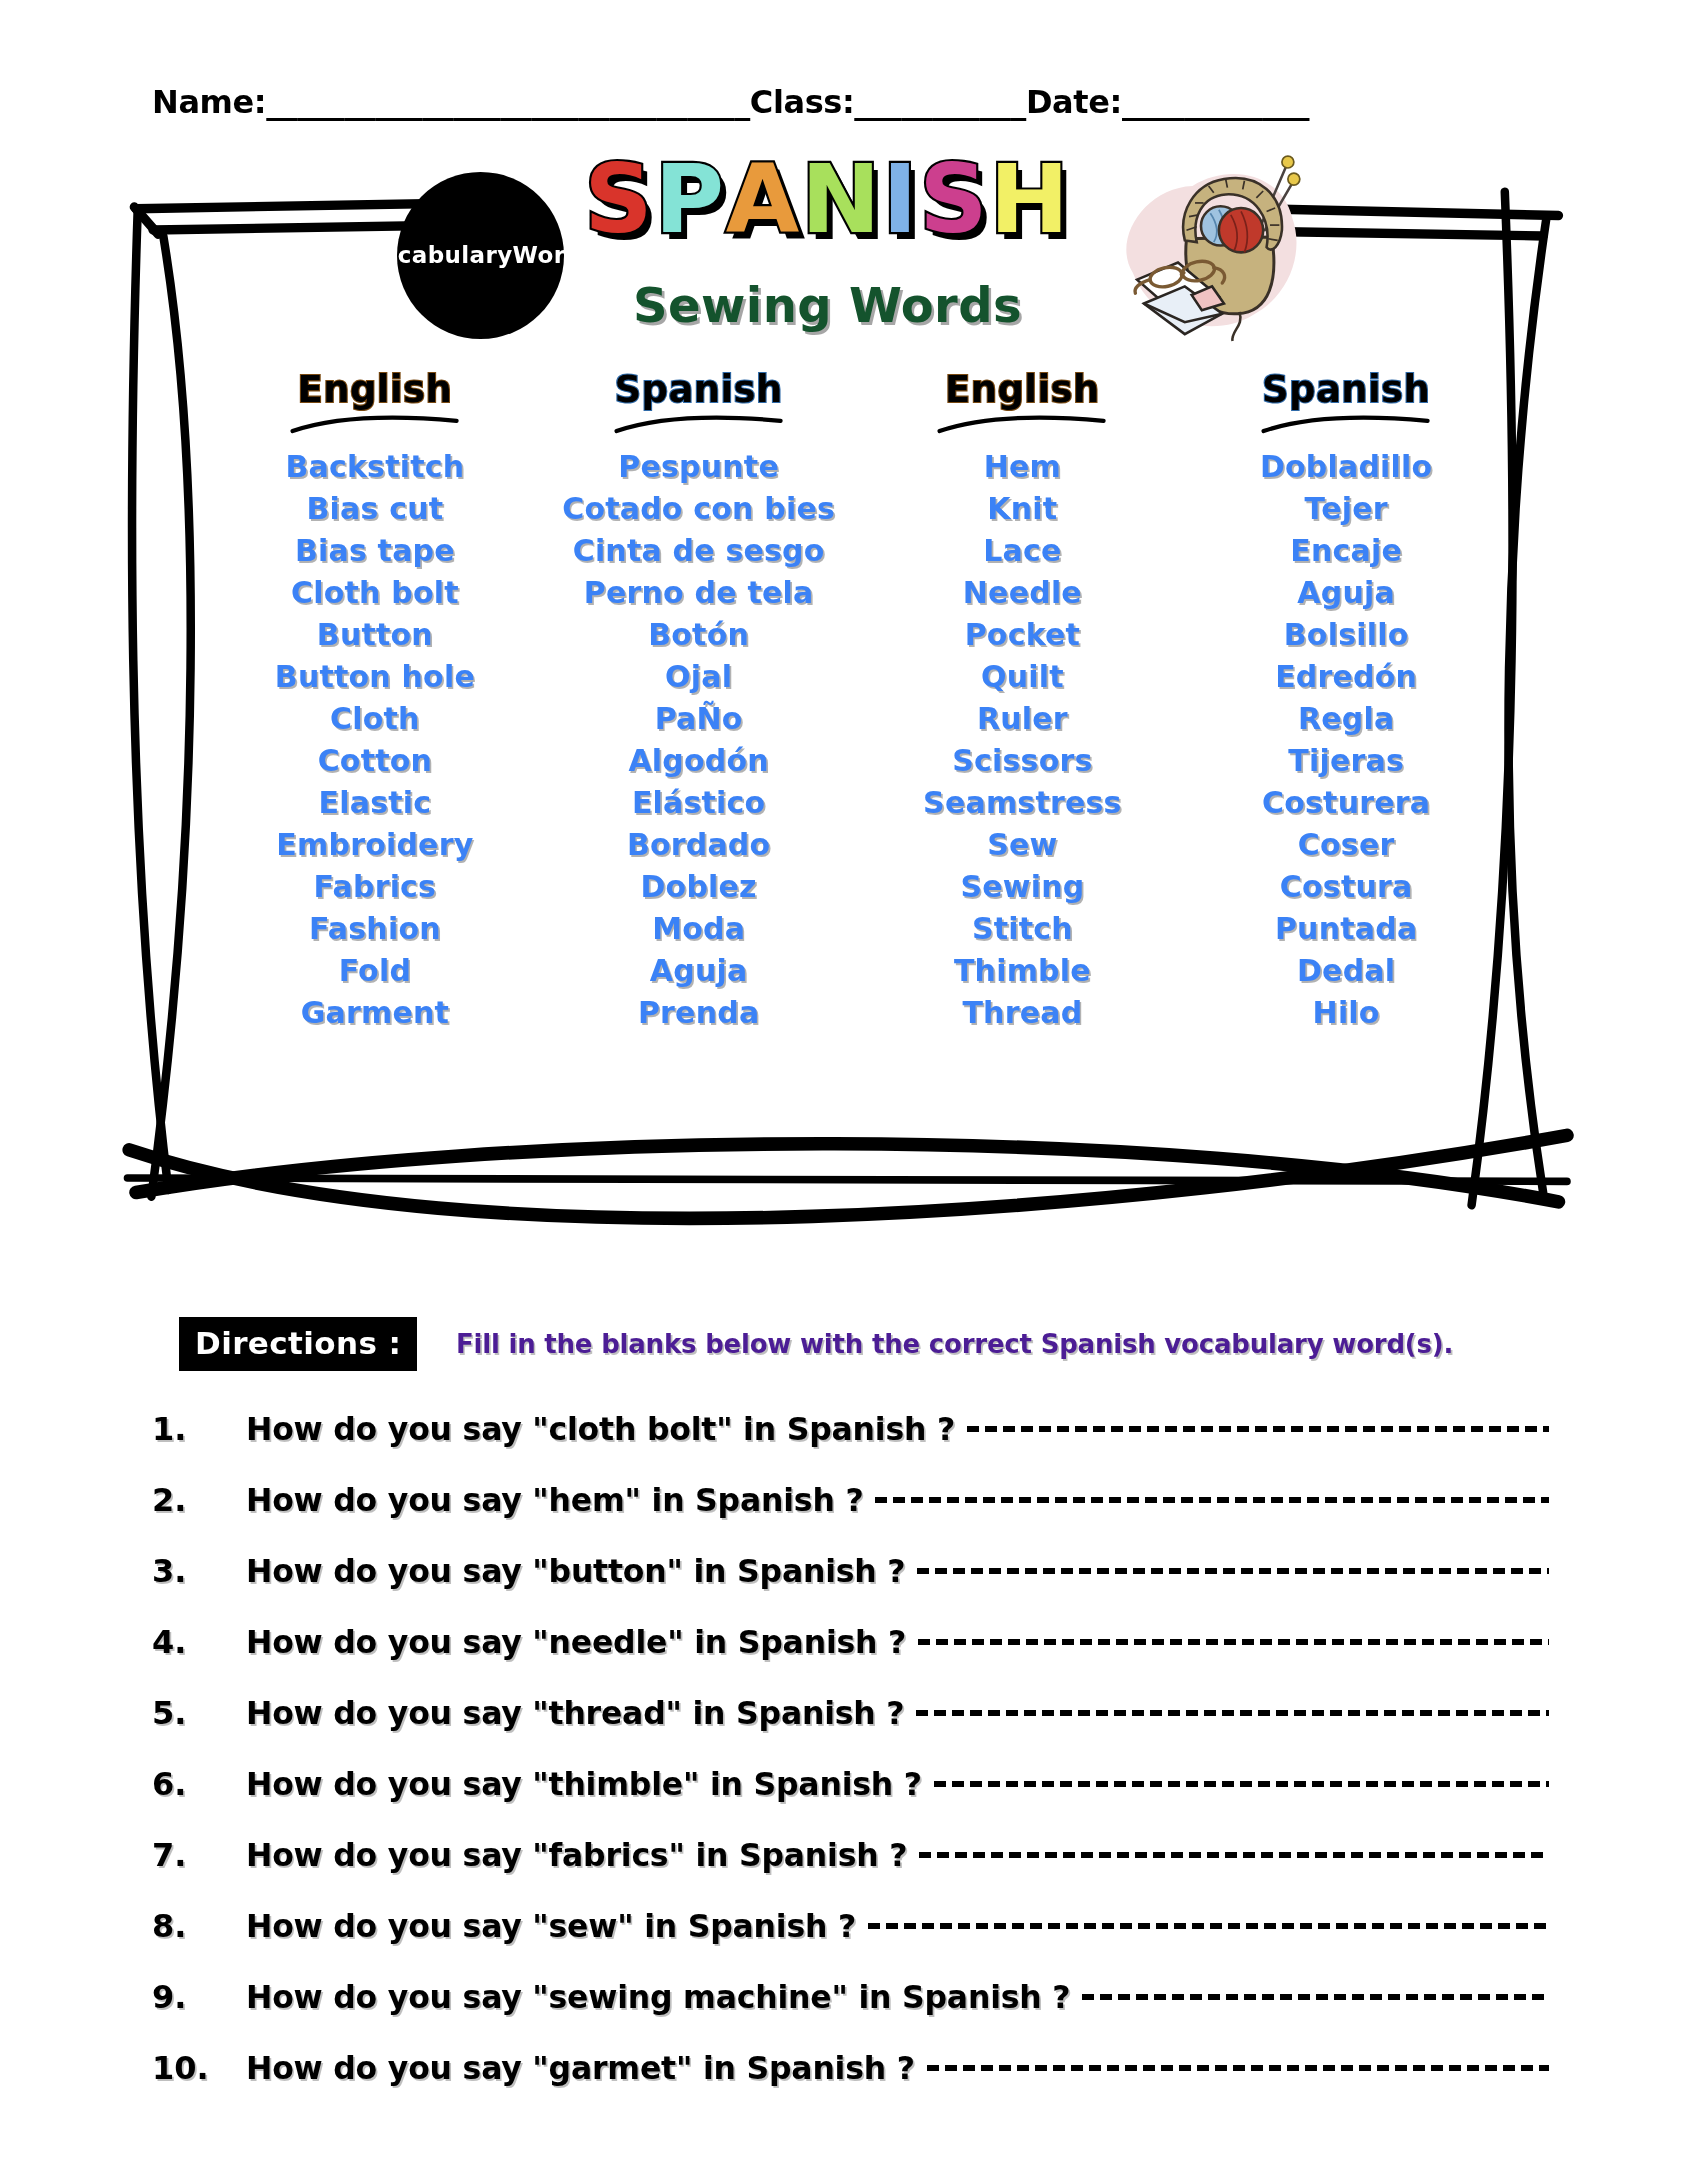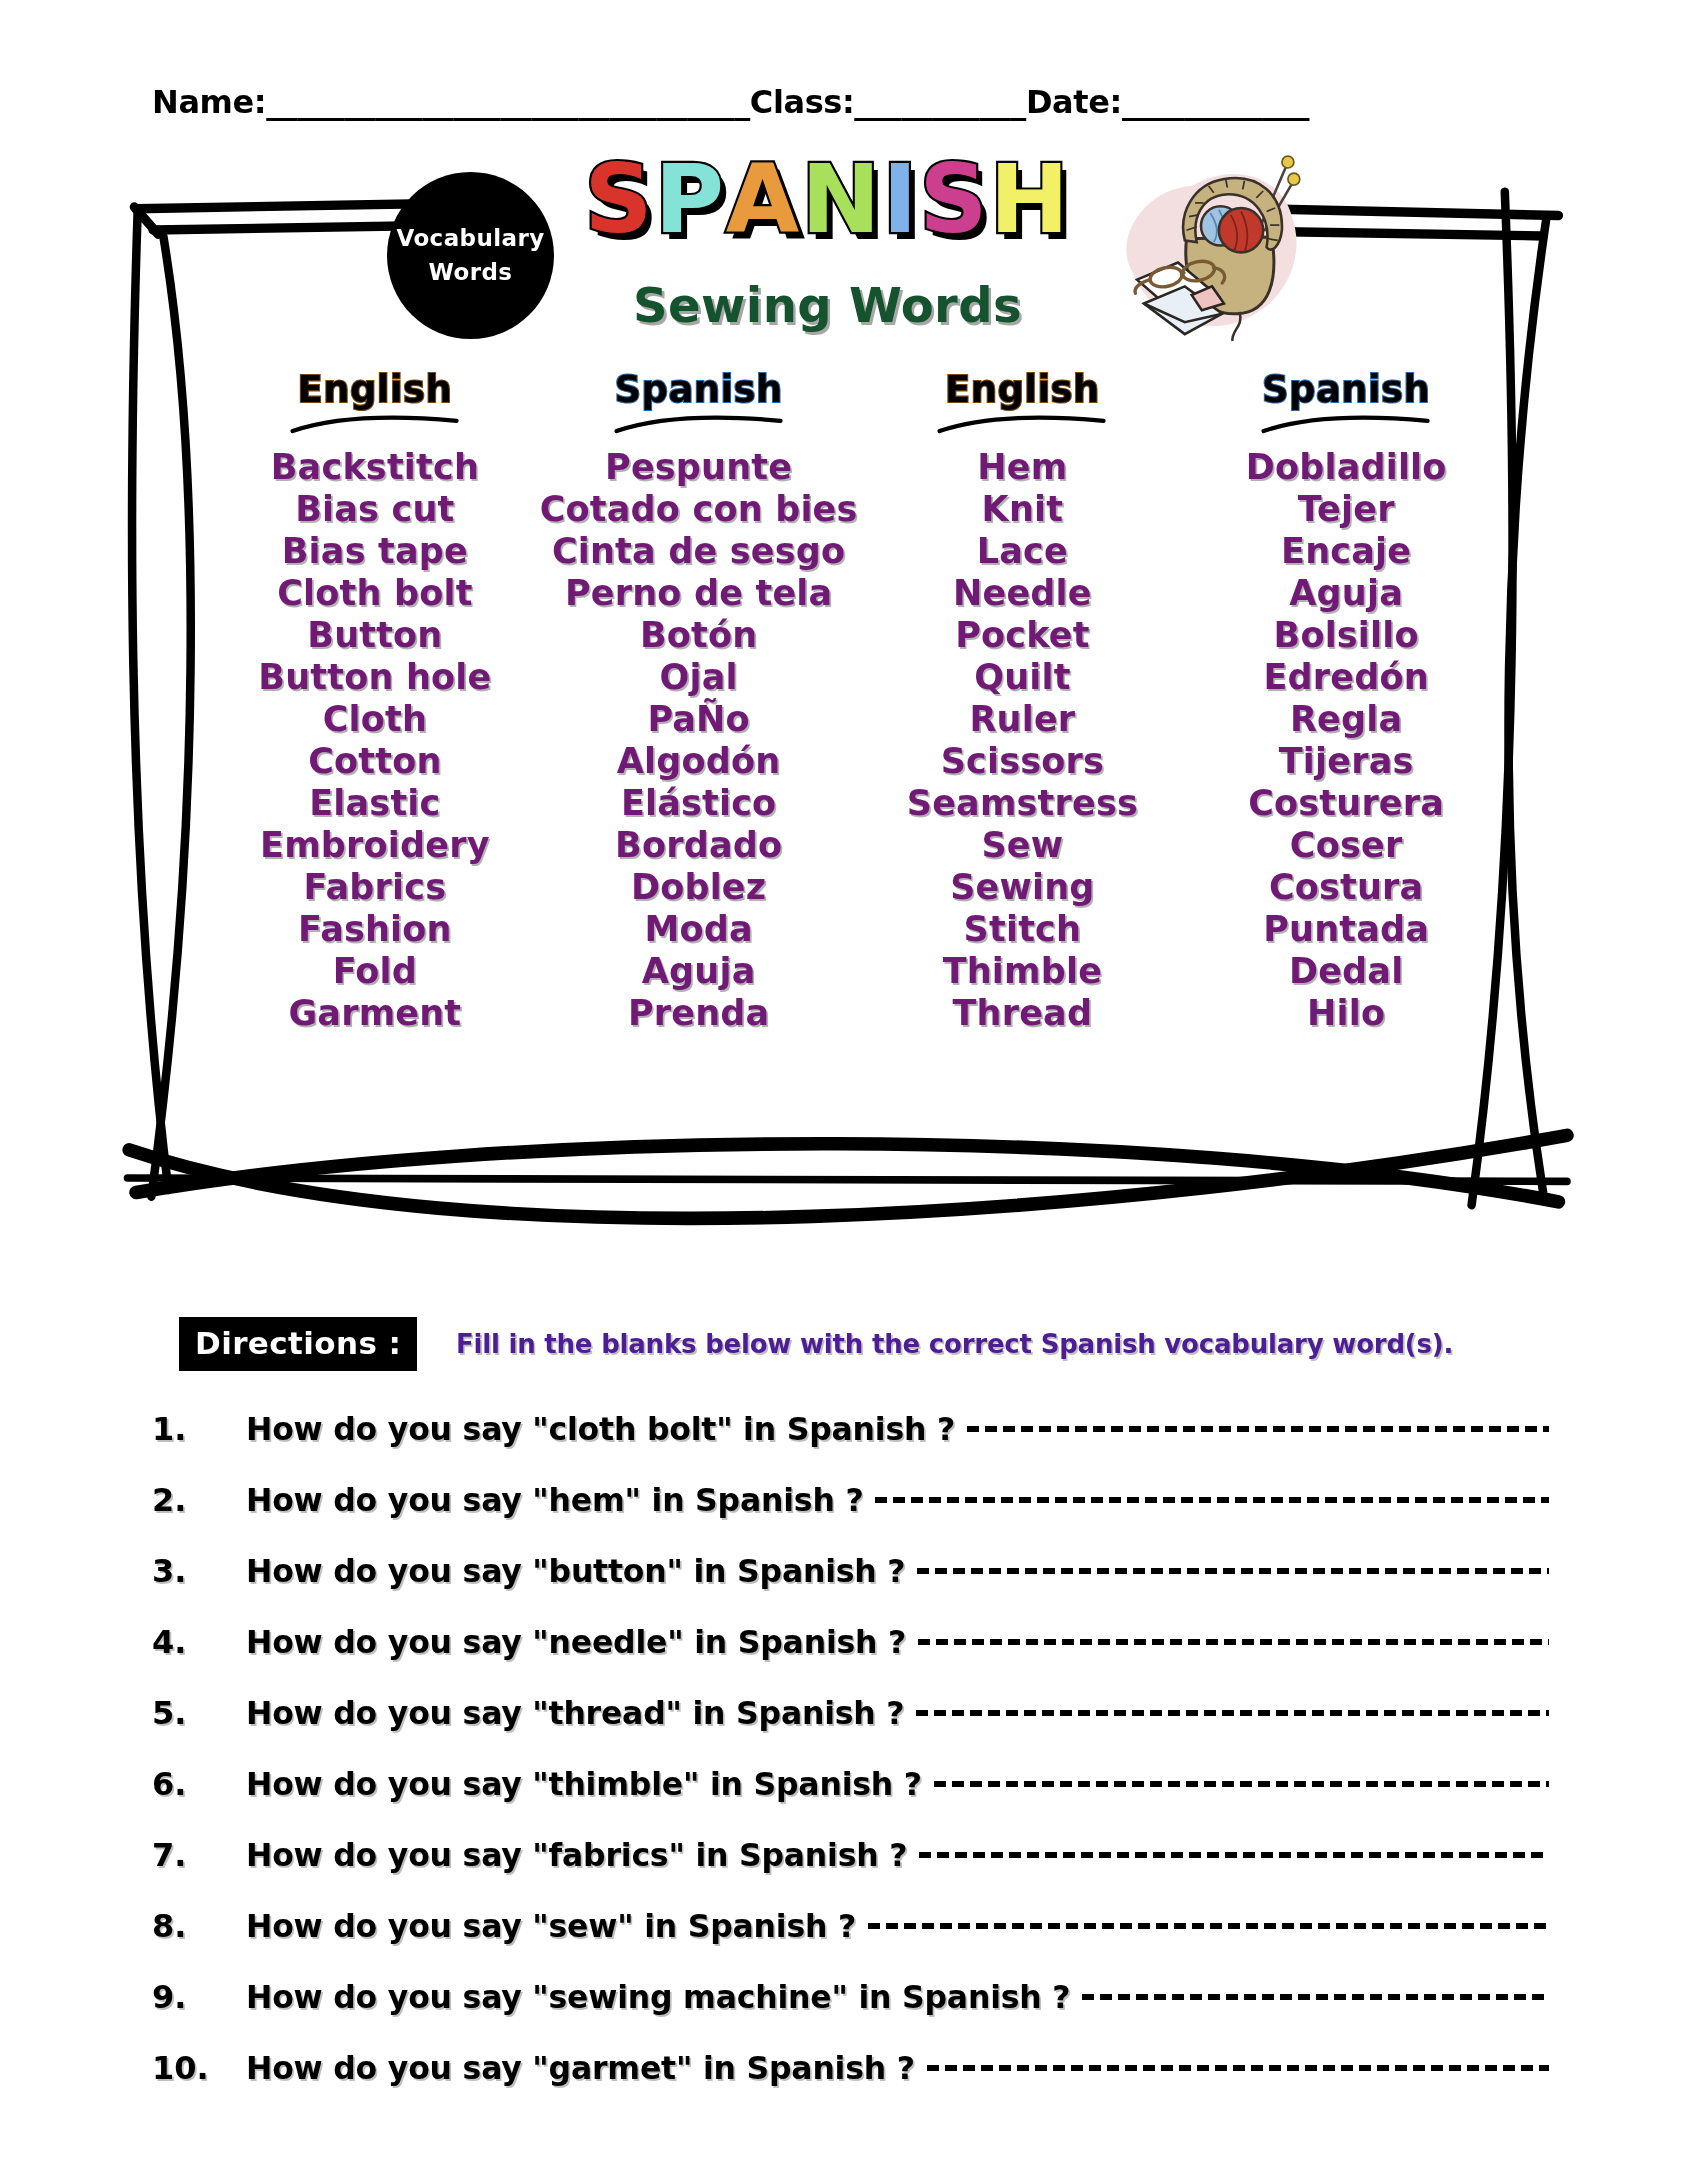--- a/index.html
+++ b/index.html
@@ -32,28 +32,28 @@
   
   .header {
     position: absolute;
     left: 0;
     top: 145px;
     width: 1685px;
     height: 221px;
   }
   .vocab-badge {
     position: absolute;
-    left: 387px;
+    left: 397px;
     top: 27px;
     width: 167px;
     height: 167px;
     border-radius: 50%;
     background: #000;
     display: flex;
-    flex-direction: column;
+    flex-direction: row;
     align-items: center;
     justify-content: center;
     color: #fff;
   }
   .vocab-badge span {
     font-family: "DejaVu Sans", sans-serif;
     font-size: 23px;
     font-weight: 600;
     line-height: 1.45;
     letter-spacing: 0.4px;
@@ -135,23 +135,23 @@
   .swoosh {
     position: absolute;
     left: 50%;
     transform: translateX(-50%);
     top: 46px;
     width: 170px;
     height: 20.4px;
   }
   .vitem {
     font-family: "DejaVu Sans", sans-serif;
-    font-size: 35px;
+    font-size: 30px;
     font-weight: 600;
-    color: #701a75;
+    color: #3b82f6;
     height: 42px;
     line-height: 42px;
     letter-spacing: 0.2px;
     white-space: nowrap;
     text-shadow: 1.7px 1.7px 0 rgba(0,0,0,0.3);
   }
 
   
   .directions {
     position: absolute;

